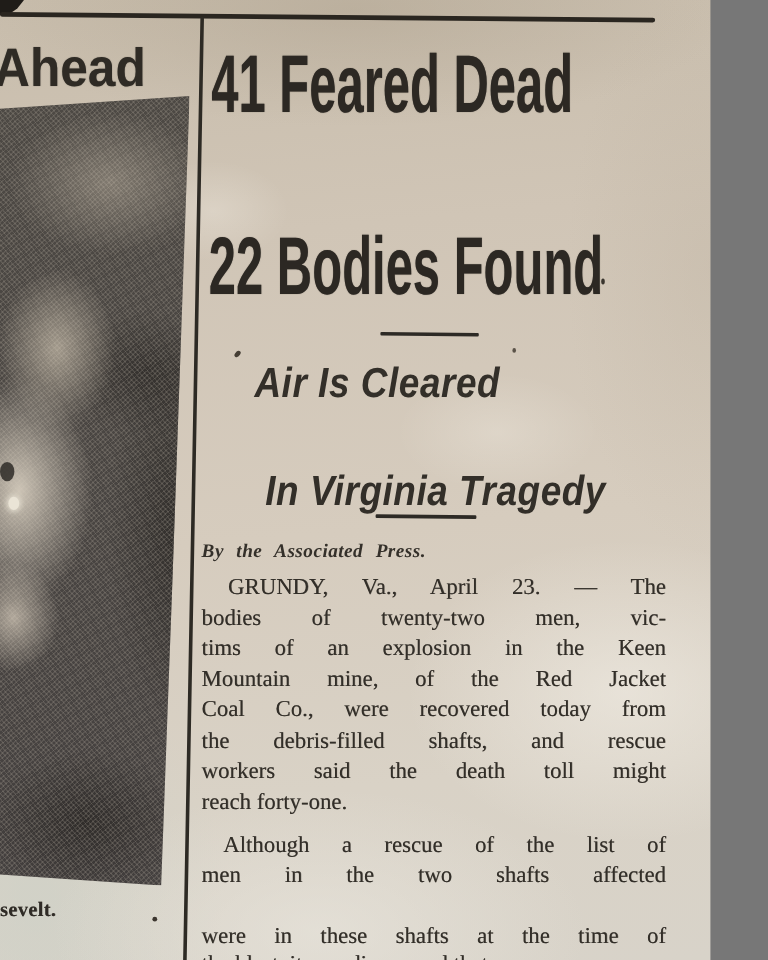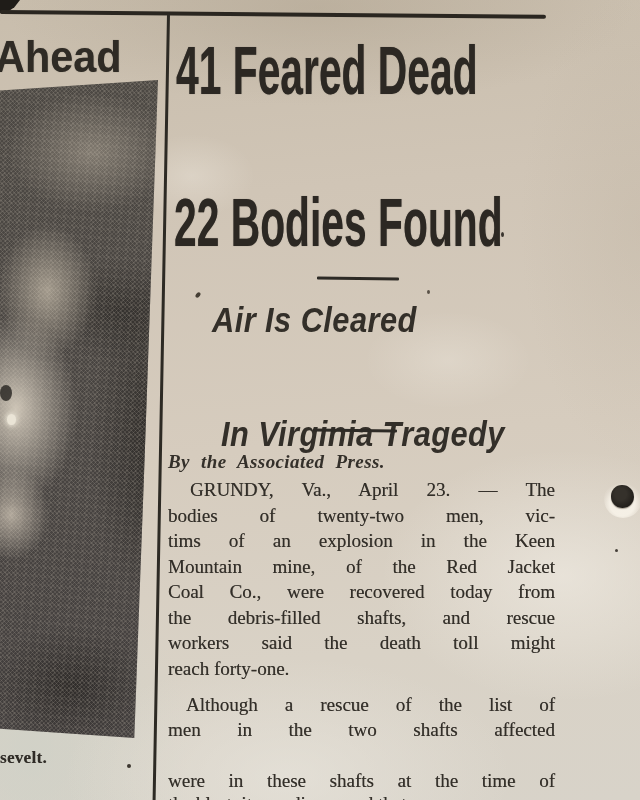--- a/index.html
+++ b/index.html
@@ -1,17 +1,17 @@
 <!DOCTYPE html>
 <html style="--paper: #d3c8b9; --ink: #2c2823; --photo: #4a4641;"><head>
 <meta charset="utf-8">
 <style>
   html,body{margin:0;padding:0;background:#777;}
   .page{
-    position:relative;width:640px;height:800px;overflow:hidden;
+    position:relative;width:592px;height:800px;overflow:hidden;
     font-family:"Liberation Serif",serif;
     background:
       radial-gradient(ellipse 260px 180px at 88% 72%, rgba(242,238,230,0.60), transparent 70%),
       radial-gradient(ellipse 320px 170px at 45% 97%, rgba(236,233,225,0.55), transparent 70%),
       radial-gradient(ellipse 210px 280px at 5% 94%, rgba(203,209,199,0.55), transparent 75%),
       radial-gradient(ellipse 420px 130px at 50% 1%, rgba(165,152,132,0.38), transparent 75%),
       radial-gradient(ellipse 160px 320px at 100% 28%, rgba(188,176,158,0.30), transparent 75%),
       radial-gradient(ellipse 90px 60px at 30% 22%, rgba(255,252,245,0.25), transparent 70%),
       radial-gradient(ellipse 120px 70px at 70% 45%, rgba(255,252,245,0.22), transparent 70%),
       linear-gradient(175deg,#c8bdac 0%,#d0c5b6 25%,#d6ccbe 55%,#d9d2c6 80%,#d8d3c9 100%);
@@ -51,23 +51,23 @@
     text-shadow:0.3px 0 0 rgba(47,43,38,0.6);}
   
   .hl{left:176px;font-family:"Liberation Sans",sans-serif;font-weight:bold;font-size:68px;
     line-height:1;color:#2c2823;white-space:nowrap;text-shadow:0 0 1px rgba(44,40,35,0.6);}
   .hl>span{display:inline-block;transform:scaleX(0.60);transform-origin:left top;}
   .hl.l1{top:36px;} .hl.l2{top:113px;left:175px;} .hl.l3{top:188px;left:174px;}
   
   .sub{font-family:"Liberation Sans",sans-serif;font-weight:bold;font-size:35px;line-height:1;
     color:#332f29;white-space:nowrap;letter-spacing:0.5px;font-style:italic;}
   .sub>span{display:inline-block;transform:scaleX(0.88);transform-origin:left top;}
-  .sub.l1{left:212px;top:302px;} .sub.l2{left:216px;top:347px;} .sub.l3{left:221px;top:392px;margin-top:24px;}
+  .sub.l1{left:212px;top:302px;} .sub.l2{left:216px;top:347px;} .sub.l3{left:221px;top:392px;}
   
-  .byline{left:168px;top:451px;font-size:19px;font-weight:bold;font-style:italic;color:#34302a;
+  .byline{left:168px;top:451px;font-size:16px;font-weight:bold;font-style:italic;color:#34302a;
     word-spacing:6px;letter-spacing:0.4px;white-space:nowrap;}
   .bodyline{left:168px;width:387px;height:24px;font-size:19px;line-height:24px;color:#322e28;
     text-align:justify;text-align-last:justify;white-space:nowrap;
     text-shadow:0.3px 0 0 rgba(50,46,40,0.55);}
   .bodyline.end{text-align-last:left;white-space:normal;}
   .bodyline.ind1{padding-left:22px;width:365px;}
   .bodyline.ind2{padding-left:18px;width:369px;}
   
   .corner-mark{left:0;top:0;width:20px;height:13px;background:#1f1c18;
     clip-path:polygon(0 0,100% 0,72% 55%,30% 100%,0 100%);}

